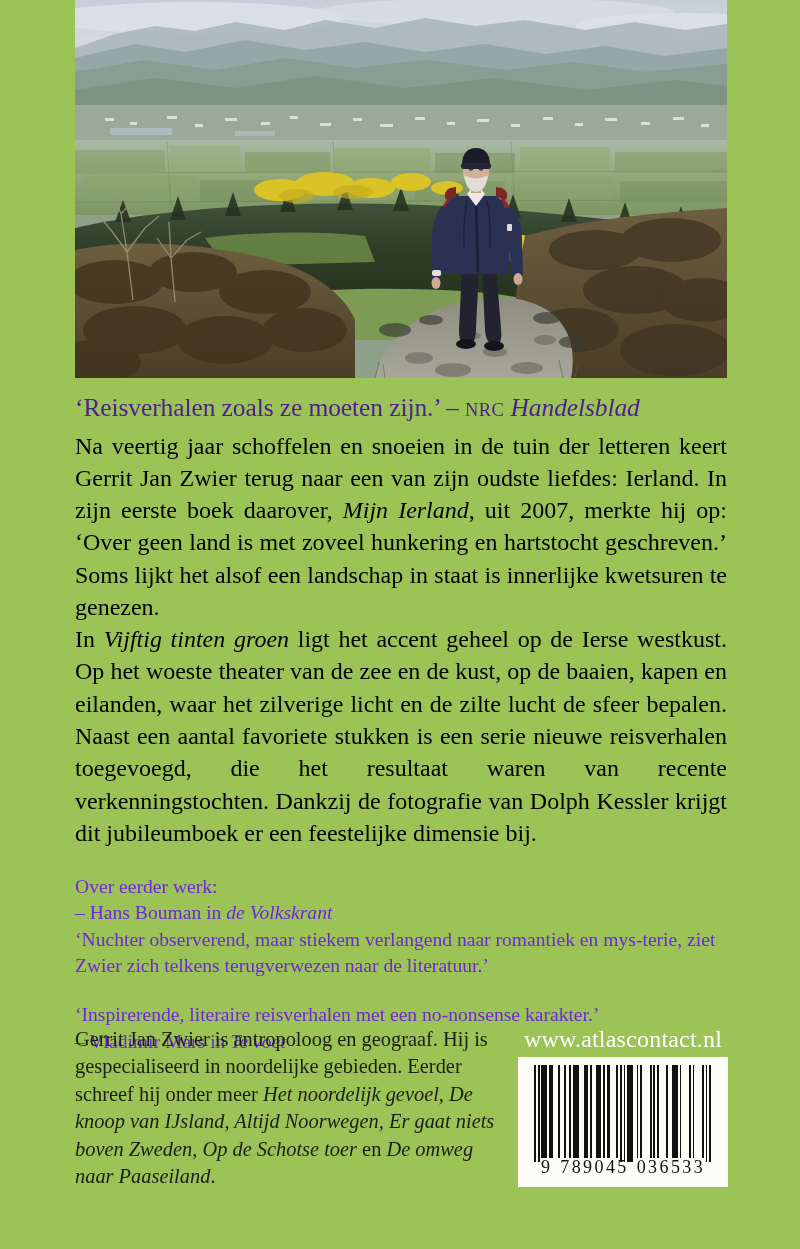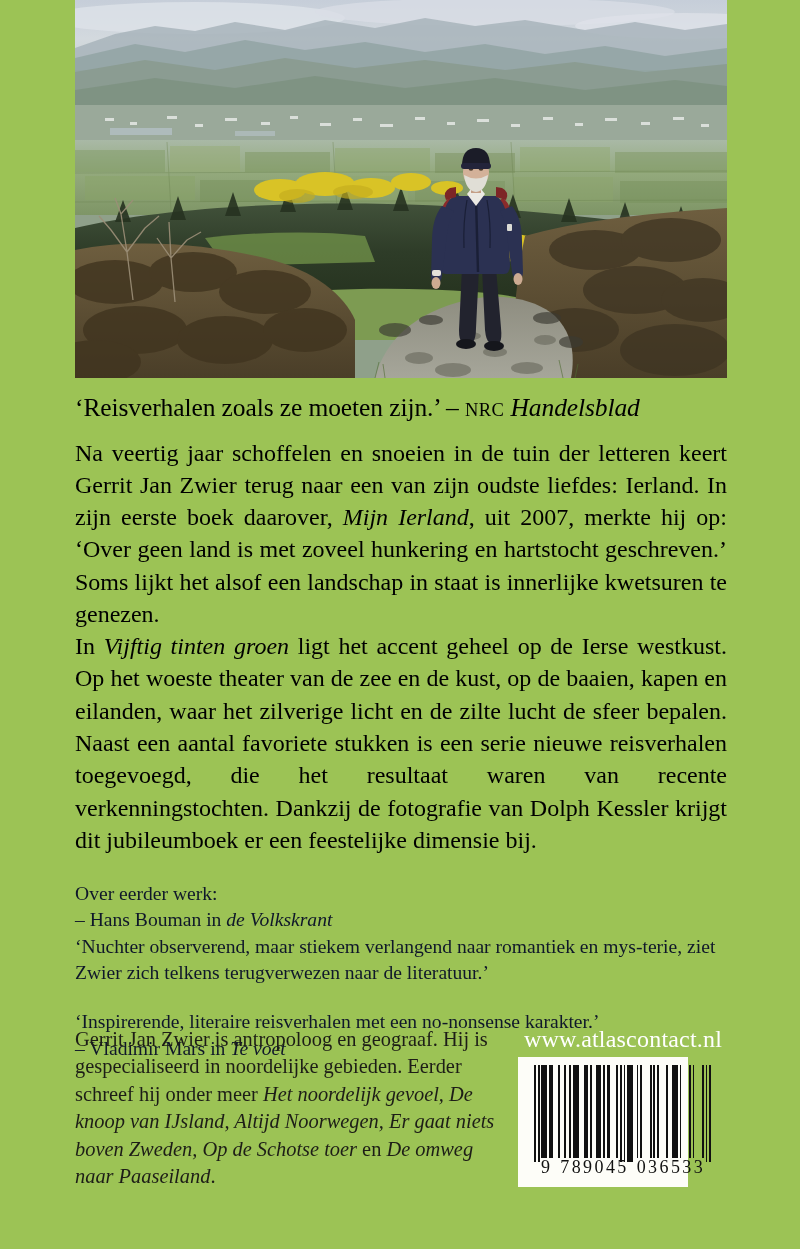--- a/index.html
+++ b/index.html
@@ -30,47 +30,47 @@
 
   
   .content {
     position: absolute;
     left: 75px;
     top: 392px;
     width: 652px;
   }
 
   .pull-quote {
-    color: #000000;
+    color: #4c1d95;
     font-size: 25.5px;
     line-height: 1.24;
     letter-spacing: -0.1px;
     white-space: nowrap;
-    margin-bottom: 13px;
+    margin-bottom: 6px;
   }
   .pull-quote .src-caps {
     font-size: 18.5px;
     letter-spacing: 0.4px;
   }
   .pull-quote .src-title {
     font-style: italic;
   }
 
   .blurb {
     color: #000000;
     font-size: 24px;
     line-height: 1.345;
     text-align: justify;
     text-justify: inter-word;
   }
   .blurb p { margin: 0; }
   .blurb i { font-style: italic; }
 
   .praise {
-    color: #0f172a;
+    color: #6d28d9;
     font-size: 19.6px;
     line-height: 1.345;
     margin-top: 25px;
   }
   .praise p { margin: 0; }
   .praise i { font-style: italic; }
   .praise.second { margin-top: 23px; }
 
   .author-block {
     position: absolute;
@@ -92,21 +92,21 @@
     text-align: center;
     color: #ffffff;
     font-size: 24px;
     letter-spacing: 0.2px;
   }
 
   .barcode-box {
     position: absolute;
     left: 518px;
     top: 1057px;
-    width: 170px;
+    width: 210px;
     height: 130px;
     background: #fdfdf8;
   }
   .barcode-bars {
     position: absolute;
     left: 16px;
     top: 8px;
     width: 178px;
     height: 93px;
     display: flex;

